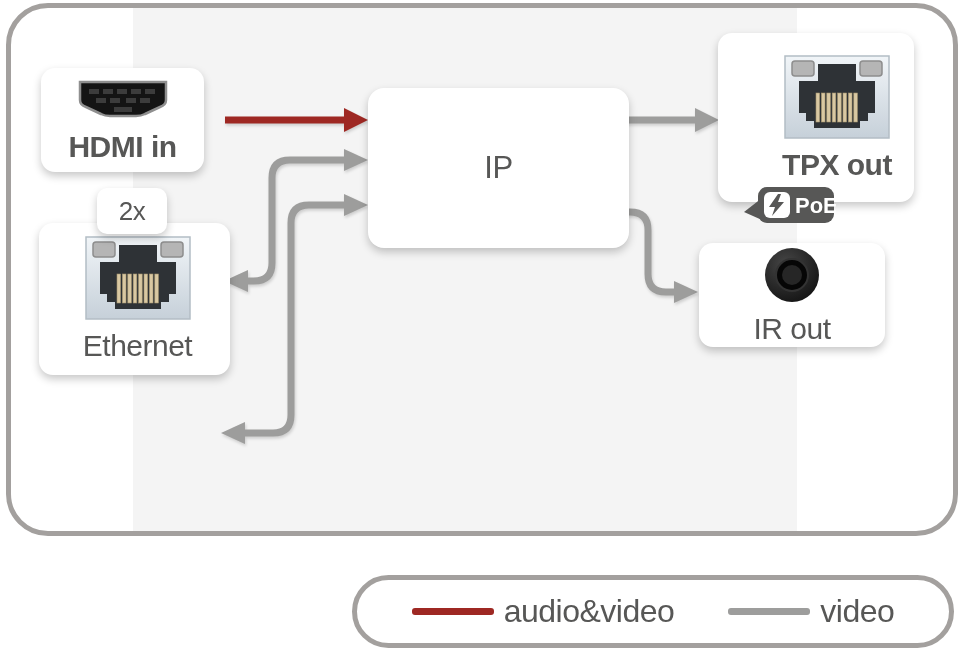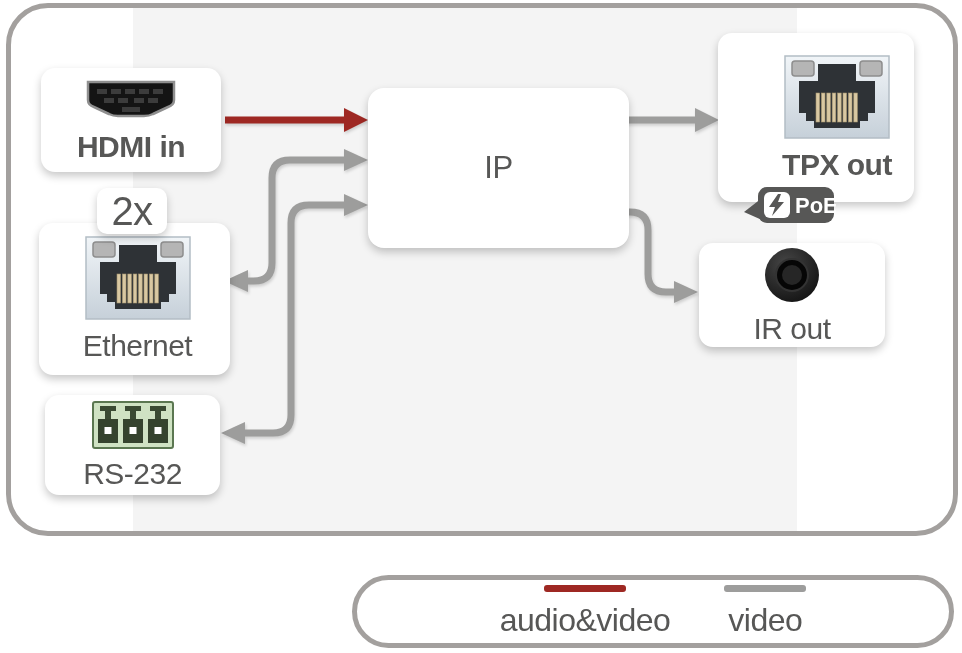--- a/index.html
+++ b/index.html
@@ -56,30 +56,30 @@
     color: var(--text, #575756);
   }
   .node .lbl {
     font-size: 30px;
     letter-spacing: -0.5px;
     line-height: 1.1;
     white-space: nowrap;
   }
   .node .lbl.bold { font-weight: bold; }
 
-  .node-hdmi  { left: 41px;  top: 68px;  width: 180px; height: 104px; }
+  .node-hdmi  { left: 41px;  top: 68px;  width: 163px; height: 104px; }
   .node-mult  { left: 97px;  top: 188px; width: 70px;  height: 46px;  border-radius: 10px; z-index: 4; }
   .node-eth   { left: 39px;  top: 223px; width: 185px; height: 152px; padding-left: 6px; }
   .node-rs    { left: 45px;  top: 395px; width: 175px; height: 100px; }
   .node-proc  { left: 368px; top: 88px;  width: 261px; height: 160px; border-radius: 16px; }
   .node-tpx   { left: 718px; top: 33px;  width: 154px; height: 169px; padding-left: 42px; }
   .node-ir    { left: 699px; top: 243px; width: 186px; height: 104px; }
 
   .node-proc .lbl { font-size: 31px; text-align: center; }
-  .node-mult .lbl { font-size: 40px; }
+  .node-mult .lbl { font-size: 26px; }
   .node-hdmi .icon  { margin-bottom: 6px; }
   .node-eth .icon   { margin-bottom: 5px; }
   .node-rs .icon    { margin-bottom: 4px; }
   .node-tpx .icon   { margin-bottom: 5px; }
   .node-ir .icon    { margin-bottom: 4px; }
 
   
   .poe-badge {
     position: absolute; left: 742px; top: 185px;
     width: 94px; height: 40px;
@@ -103,21 +103,20 @@
     display: flex;
     align-items: center;
     justify-content: center;
     gap: 54px;
     z-index: 3;
   }
   .legend-item {
     display: flex;
     align-items: center;
     gap: 10px;
-    flex-direction: column;
   }
   .legend-swatch {
     width: 82px; height: 7px;
     border-radius: 3px;
     background: #9d9d9c;
   }
   .legend-label {
     font-size: 32px;
     letter-spacing: -0.5px;
     color: var(--text, #575756);
@@ -210,44 +209,20 @@
           <rect x="53.6" y="38" width="3.6" height="29"></rect>
             <rect x="59" y="38" width="3.6" height="29"></rect>
           <rect x="64.4" y="38" width="3.6" height="29"></rect>
             <rect x="69.8" y="38" width="3.6" height="29"></rect>
         </g>
       </svg>
     </span>
     <span class="lbl">Ethernet</span>
   </div>
 
-  <div class="node node-rs">
-    <span class="icon">
-      <svg width="82" height="48" viewBox="0 0 82 48">
-        <rect x="1" y="1" width="80" height="46" rx="2" fill="#cfe2c3" stroke="#5b7751" stroke-width="2"></rect>
-        <g fill="#3a4a33">
-          <rect x="8" y="5" width="16" height="5"></rect>
-            <rect x="13" y="5" width="6" height="15"></rect>
-          <rect x="33" y="5" width="16" height="5"></rect>
-            <rect x="38" y="5" width="6" height="15"></rect>
-          <rect x="58" y="5" width="16" height="5"></rect>
-            <rect x="63" y="5" width="6" height="15"></rect>
-        </g>
-        <g>
-          <rect x="6" y="18" width="20" height="24" fill="#35432e"></rect>
-          <rect x="31" y="18" width="20" height="24" fill="#35432e"></rect>
-          <rect x="56" y="18" width="20" height="24" fill="#35432e"></rect>
-          <rect x="12.5" y="26" width="7" height="7" fill="#ffffff"></rect>
-          <rect x="37.5" y="26" width="7" height="7" fill="#ffffff"></rect>
-          <rect x="62.5" y="26" width="7" height="7" fill="#ffffff"></rect>
-        </g>
-      </svg>
-    </span>
-    <span class="lbl">RS-232</span>
-  </div>
 
   <div class="node node-proc">
     <span class="lbl">IP</span>
   </div>
 
   <div class="node node-tpx">
     <span class="icon">
       <svg width="106" height="84" viewBox="0 0 106 84">
         <defs>
           <linearGradient id="rjbg2" x1="0" y1="0" x2="0" y2="1">

